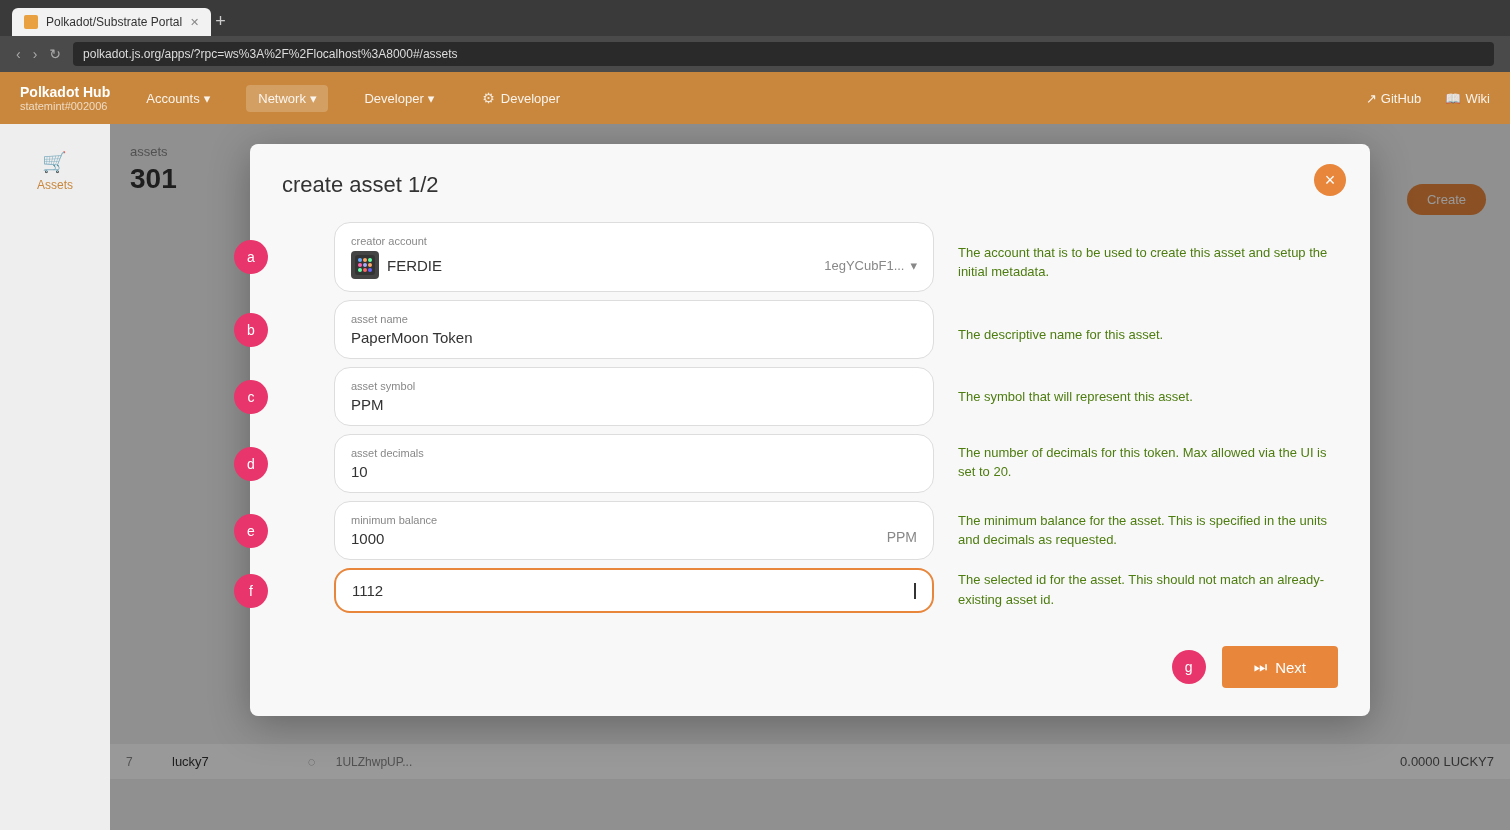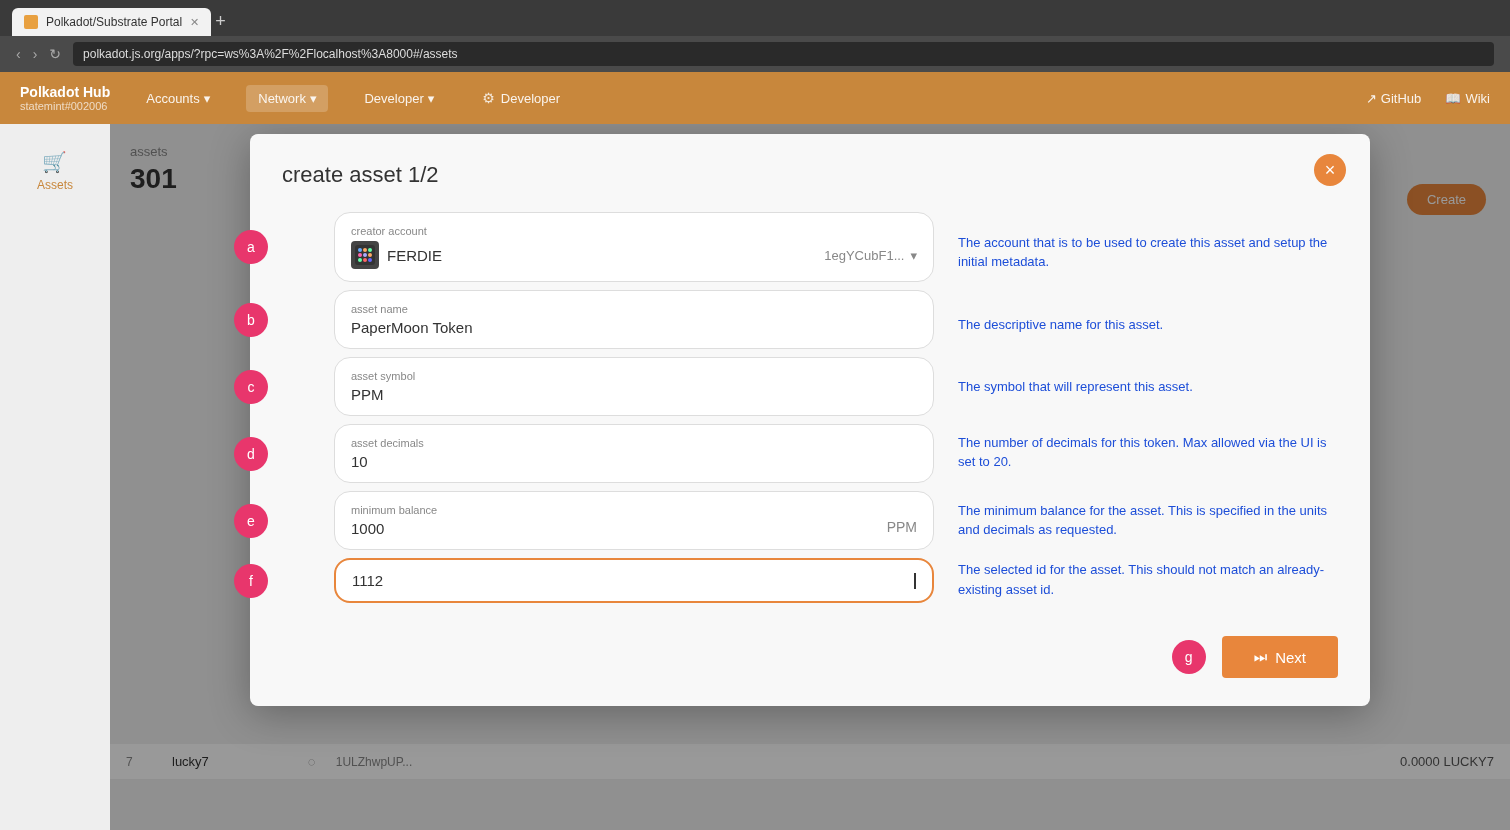--- a/index.html
+++ b/index.html
@@ -152,21 +152,21 @@
     .modal-backdrop {
       position: absolute;
       inset: 0;
       background: rgba(0,0,0,0.4);
       z-index: 10;
     }
 
     
     .modal {
       position: absolute;
-      top: 10px;
+      top: 20px;
       left: 50%;
       transform: translateX(-50%);
       width: 1120px;
       background: #f8f8f8;
       border-radius: 8px;
       z-index: 20;
       padding: 28px 32px 28px 32px;
       box-shadow: 0 8px 40px rgba(0,0,0,0.3);
     }
 
@@ -245,21 +245,21 @@
     .field-suffix {
       color: #888;
       font-size: 14px;
       position: absolute;
       right: 16px;
       bottom: 14px;
     }
 
     .hint-text {
       font-size: 13px;
-      color: #1d4ed8;
+      color: #4d7c0f;
       line-height: 1.5;
       padding-top: 4px;
     }
 
     
     .step-label {
       width: 34px;
       height: 34px;
       background: #e8366c;
       border-radius: 50%;

